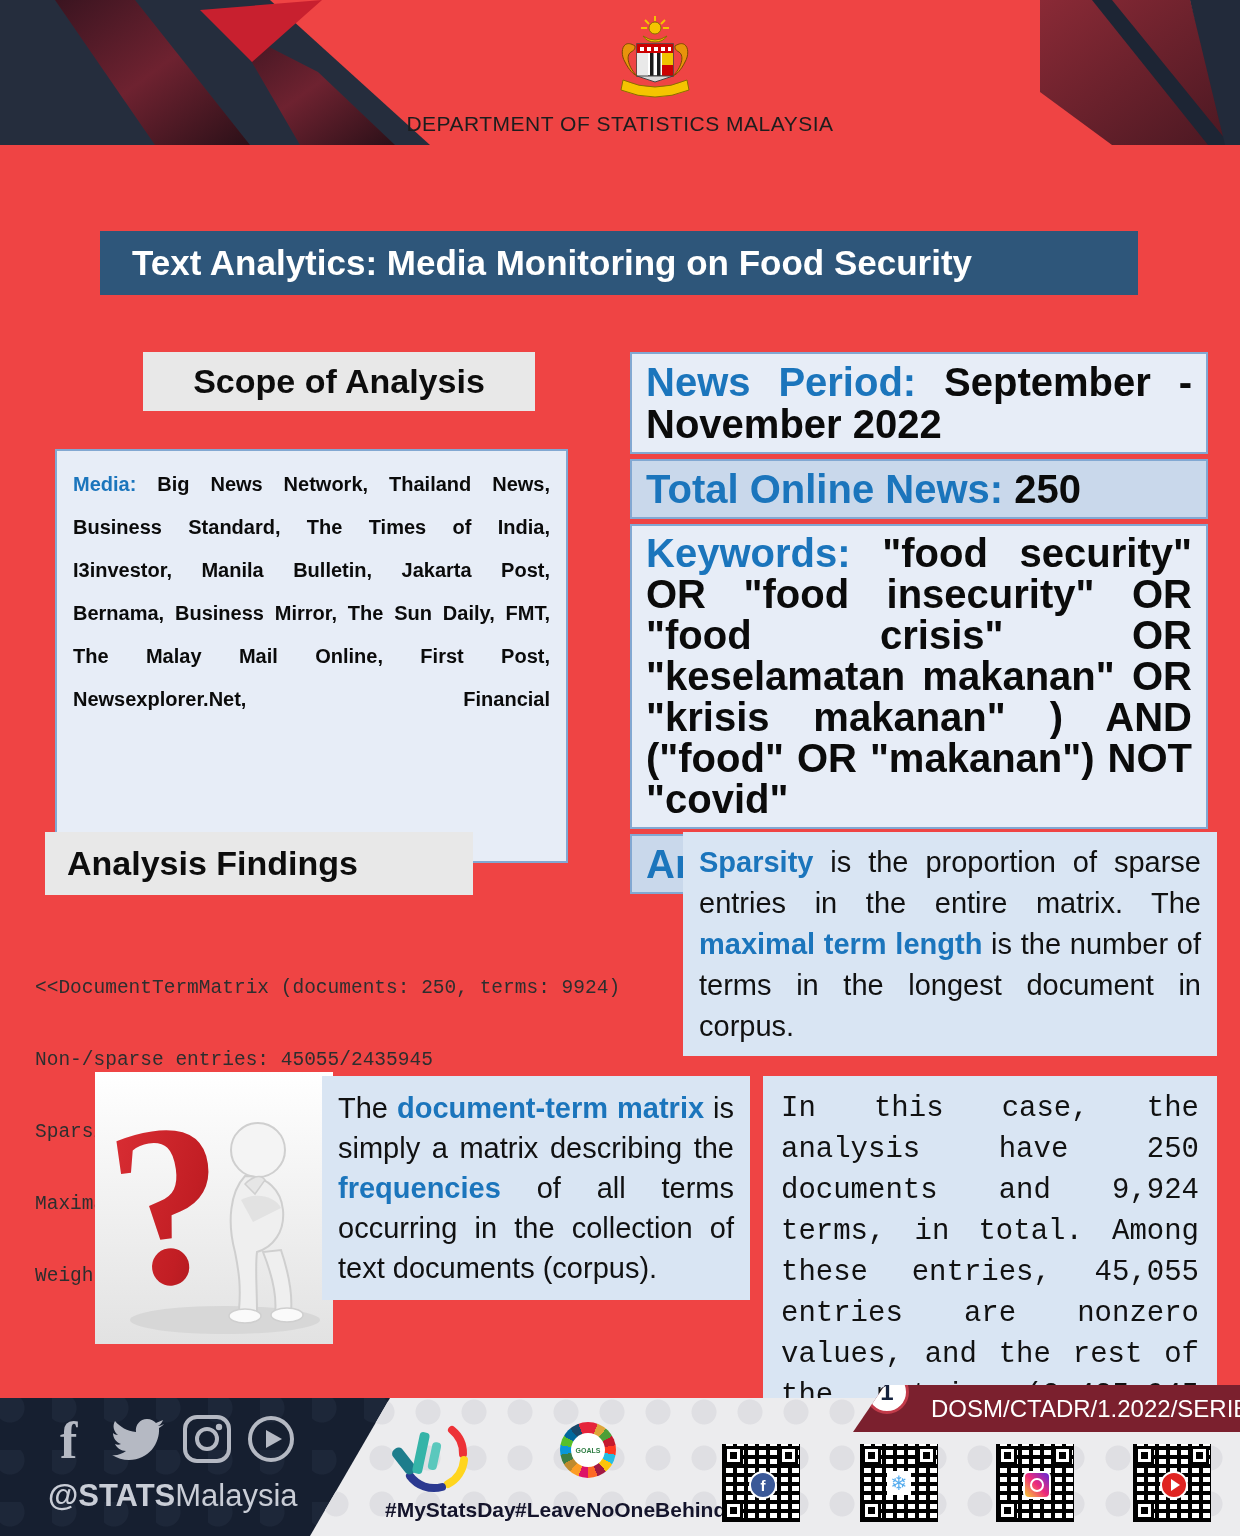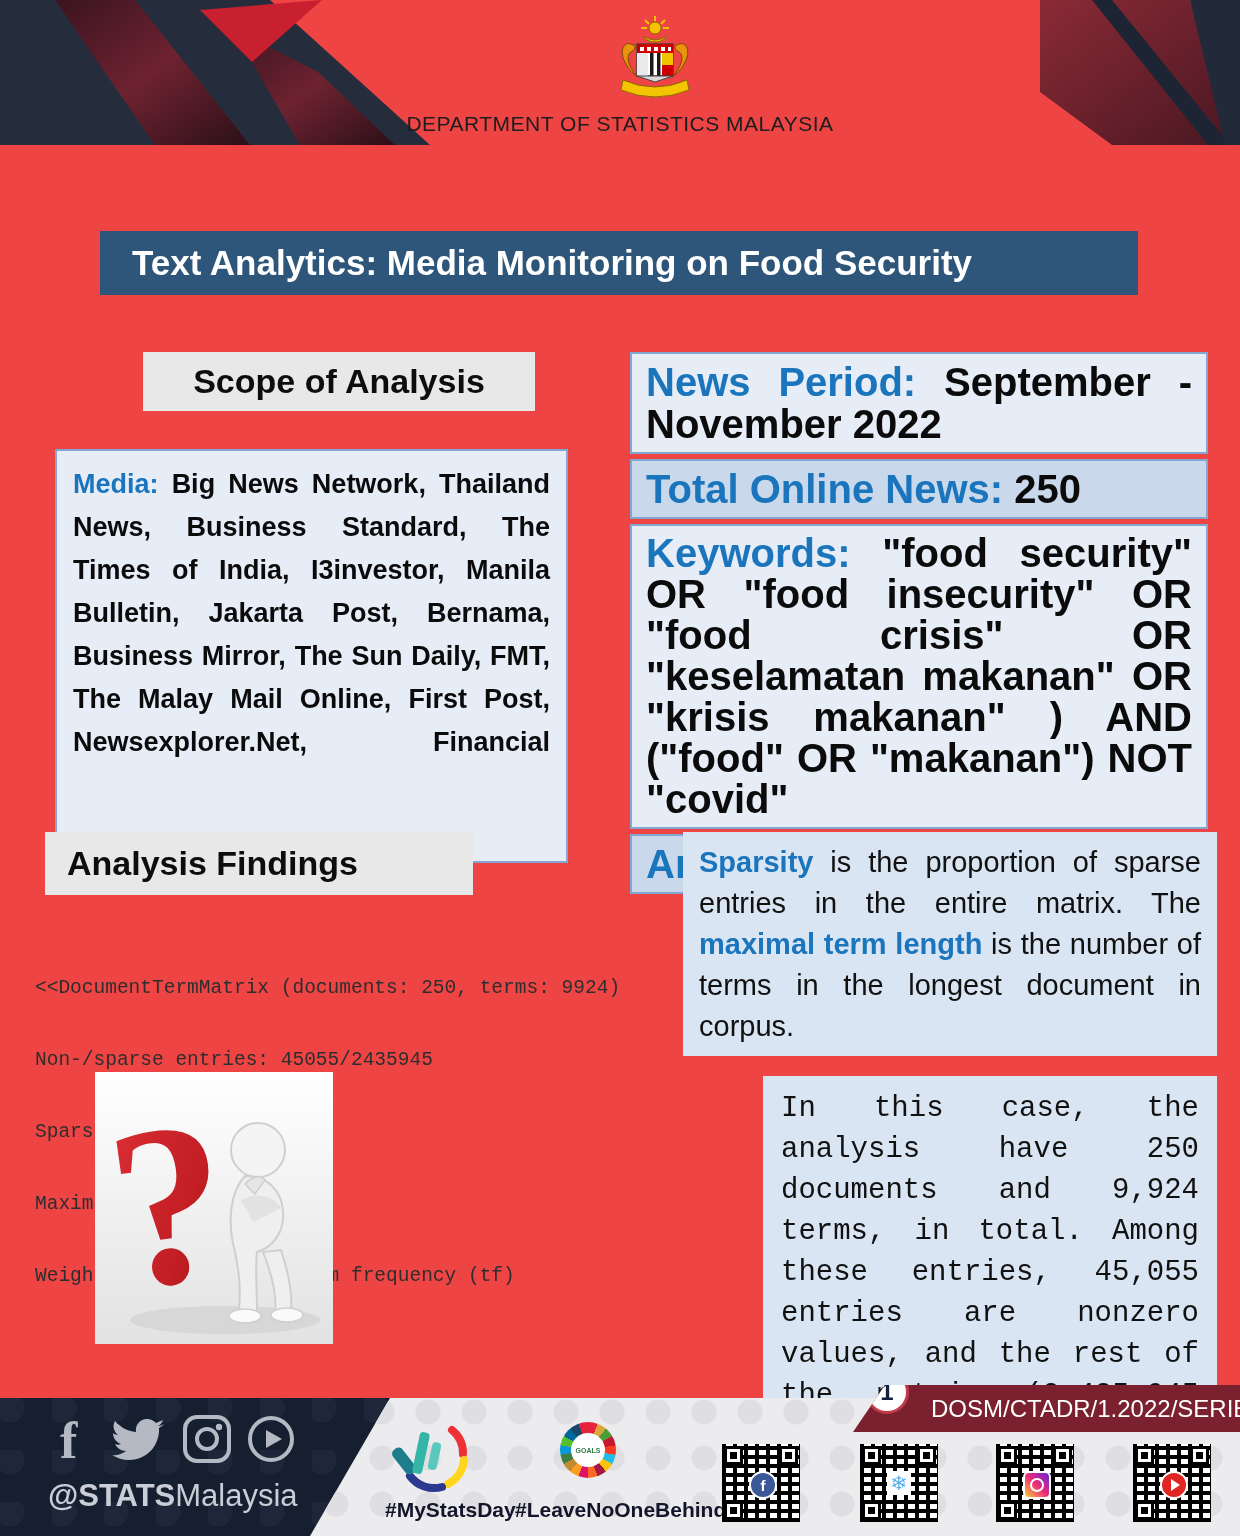--- a/index.html
+++ b/index.html
@@ -16,21 +16,21 @@
 
   
   .sec-head{position:absolute;background:#E8E8E8;color:#0d0d0d;font-size:34px;font-weight:700;
             display:flex;align-items:center;}
   .scope-head{left:143px;top:352px;width:392px;height:59px;justify-content:center;}
   .find-head{left:45px;top:832px;width:428px;height:63px;padding-left:22px;box-sizing:border-box;text-align:center;}
 
   
   .media-box{position:absolute;left:55px;top:449px;width:513px;height:414px;box-sizing:border-box;
              background:#E7EDF7;border:2px solid #82A8D2;padding:12px 16px;
-             font-size:27px;font-weight:700;line-height:43px;color:#0b0b0b;
+             font-size:20px;font-weight:700;line-height:43px;color:#0b0b0b;
              text-align:justify;text-align-last:justify;overflow:hidden;}
   .blue{color:#1B75BC;font-weight:700;}
 
   
   .right-col{position:absolute;left:630px;top:352px;width:578px;display:flex;
              flex-direction:column;gap:5px;}
   .rbox{border:2px solid #82A8D2;box-sizing:border-box;padding:7px 14px;
         font-size:40px;font-weight:700;line-height:42px;color:#0b0b0b;text-align:justify;}
   .rbox.light{background:#E7EDF7;}
   .rbox.dark{background:#C9D8EB;}
@@ -217,20 +217,23 @@
     <text x="18" y="208" font-family="Liberation Serif, DejaVu Serif, serif" font-size="230" font-weight="700" fill="url(#qred)" transform="rotate(-8 90 140)">?</text>
     <circle cx="163" cy="78" r="27" fill="#f4f4f4" stroke="#cfcfcf" stroke-width="2"></circle>
     <path d="M150 104 C135 120 132 150 140 180 C144 200 146 215 144 238 L162 240 C162 215 160 195 162 180 C178 175 190 160 188 138 C186 118 172 104 150 104Z" fill="#efefef" stroke="#cfcfcf" stroke-width="2"></path>
     <path d="M146 128 C160 120 180 124 186 136 L158 150Z" fill="#e2e2e2"></path>
     <path d="M150 112 C158 104 166 102 170 108 L160 122Z" fill="#e6e6e6" stroke="#cfcfcf" stroke-width="1.5"></path>
     <path d="M168 180 C178 205 182 225 180 242 L196 240 C198 218 192 196 186 178Z" fill="#efefef" stroke="#cfcfcf" stroke-width="2"></path>
     <ellipse cx="150" cy="244" rx="16" ry="7" fill="#fafafa" stroke="#cfcfcf" stroke-width="1.5"></ellipse>
     <ellipse cx="192" cy="243" rx="16" ry="7" fill="#fafafa" stroke="#cfcfcf" stroke-width="1.5"></ellipse>
   </svg>
 
+  <div class="note dtm-box">
+    <span>The </span><span class="blue">document-term matrix</span><span> is simply a matrix describing the </span><span class="blue">frequencies</span><span> of all terms occurring in the collection of text documents (corpus).</span>
+  </div>
 
   <div class="note incase-box">In this case, the analysis have 250 documents and 9,924 terms, in total. Among these entries, 45,055 entries are nonzero values, and the rest of the matrix (2,435,945 entries), is zero.</div>
 
   <div class="footer">
     <div class="footer-light"></div>
 
     <div class="soc-row">
       <svg width="46" height="50" viewBox="0 0 46 50">
         <text x="8" y="44" font-size="52" font-weight="700" fill="#B5B9C3" font-family="Liberation Serif, DejaVu Serif, serif">f</text>
       </svg>

